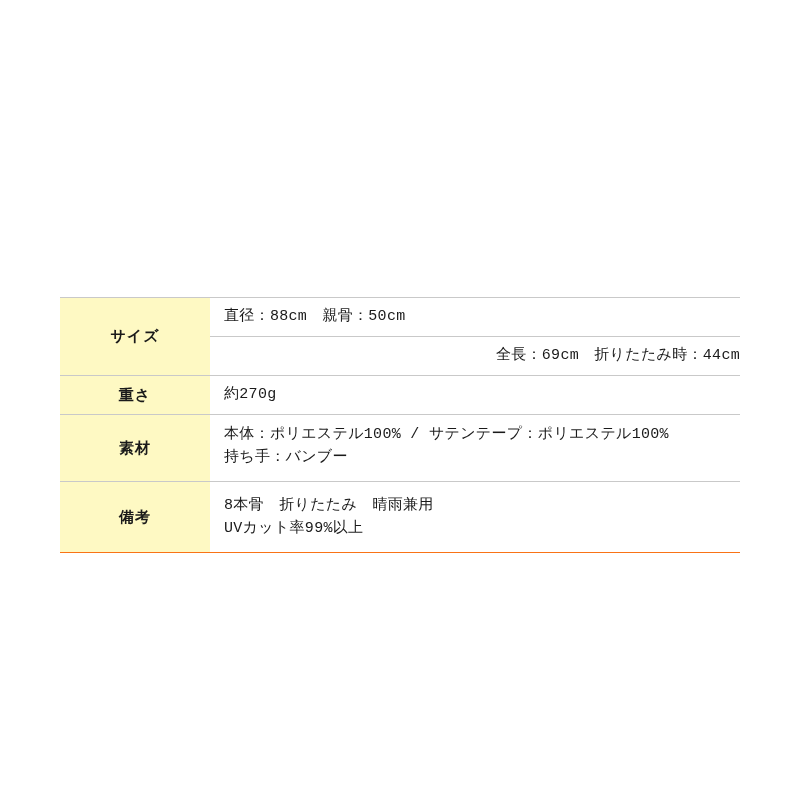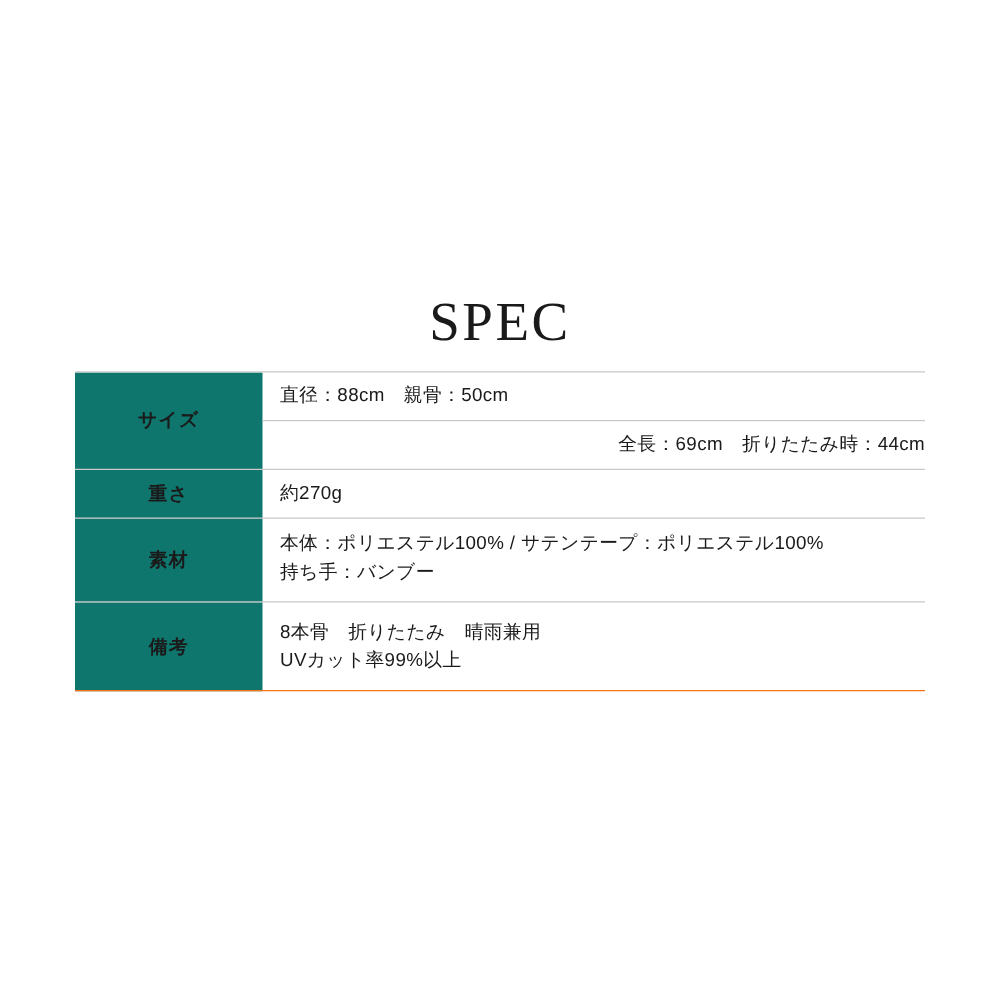--- a/index.html
+++ b/index.html
@@ -41,21 +41,21 @@
     table-layout: fixed;
   }
   .spec-table tr {
     border-top: 1px solid #c9c9c9;
   }
   .spec-table tr.last-row {
     border-bottom: 1px solid #f97316;
   }
   .spec-table th {
     width: 150px;
-    background: #0f766e;
+    background: #fef9c3;
     font-size: 15px;
     font-weight: bold;
     color: #1a1a1a;
     text-align: center;
     vertical-align: middle;
     padding: 0;
     letter-spacing: 1px;
   }
   .spec-table td {
     padding: 0 0 0 14px;
@@ -81,28 +81,28 @@
     padding-bottom: 4px;
   }
   .row-note td {
     height: 62px;
     padding-top: 4px;
     padding-bottom: 4px;
   }
   .cell-line {
     display: block;
     white-space: nowrap;
+    font-family: Liberation Mono, monospace;
   }
 </style>
 </head>
 <body>
 
 <div class="page">
 
-  <div class="spec-title">SPEC</div>
 
   <table class="spec-table">
     <tbody>
       <tr class="row-size-1">
         <th rowspan="2">サイズ</th>
         <td>
           <span class="cell-line">直径：88cm　親骨：50cm</span>
         </td>
       </tr>
       <tr class="row-size-2">

